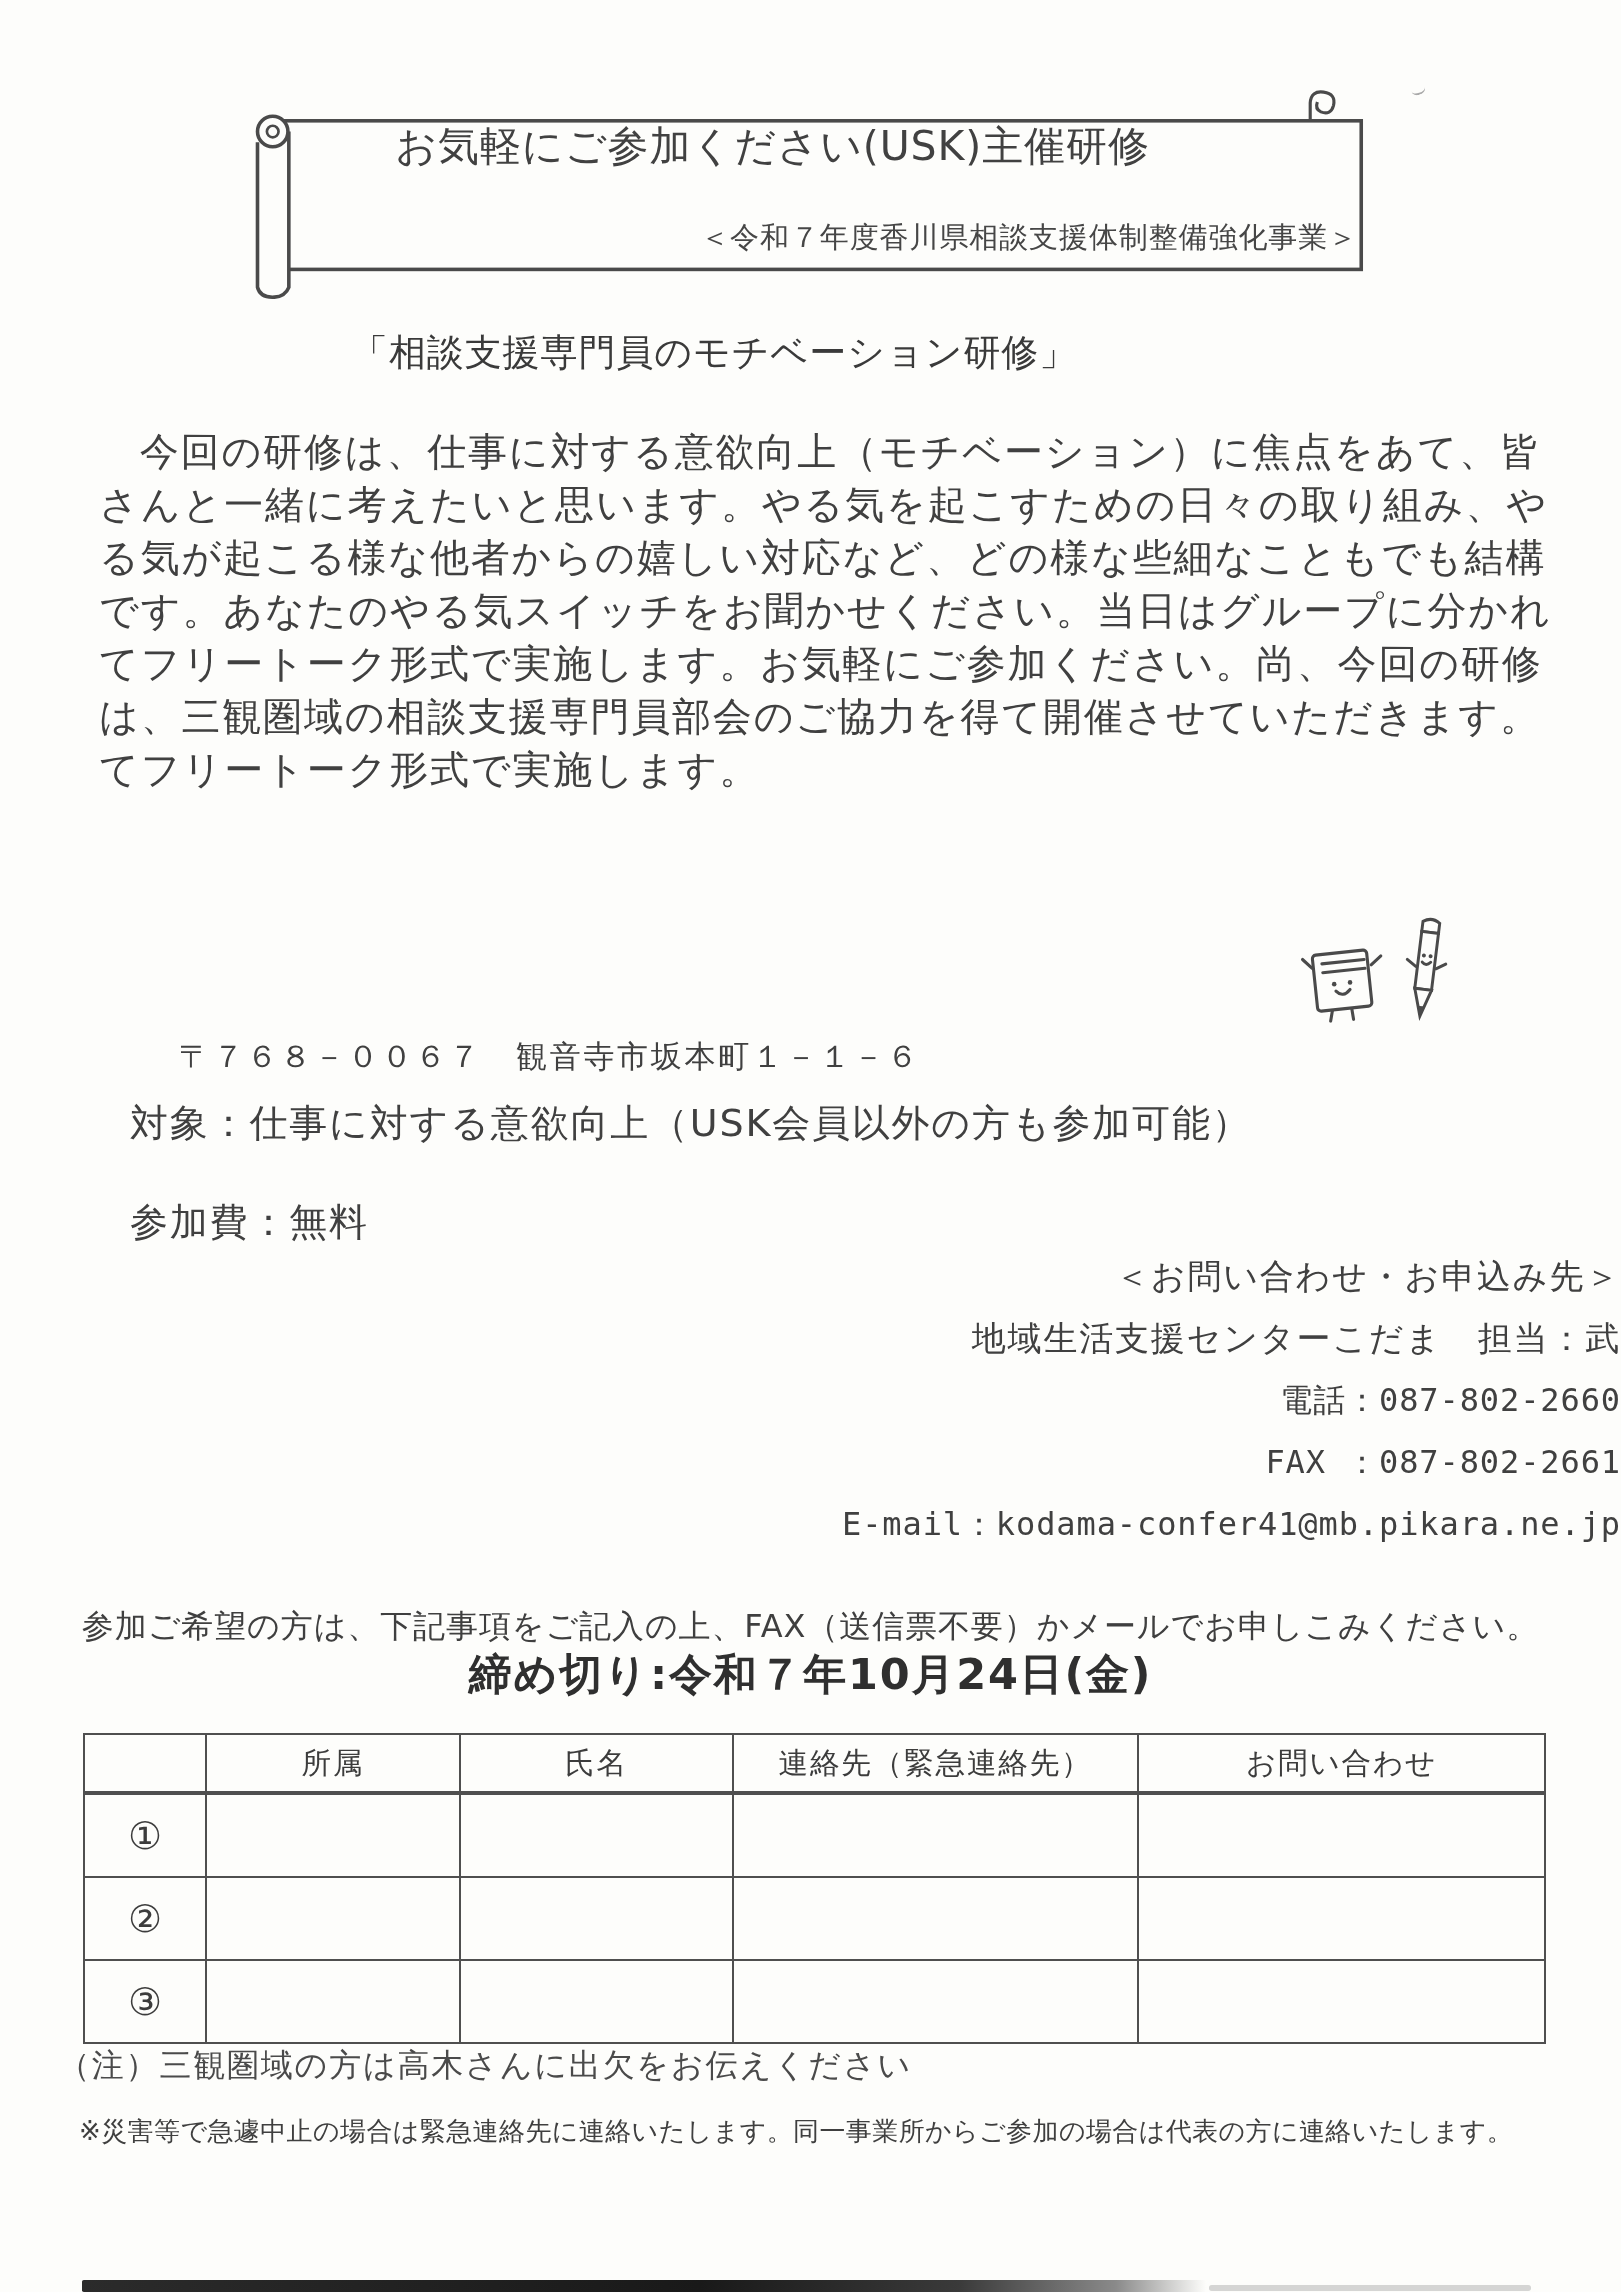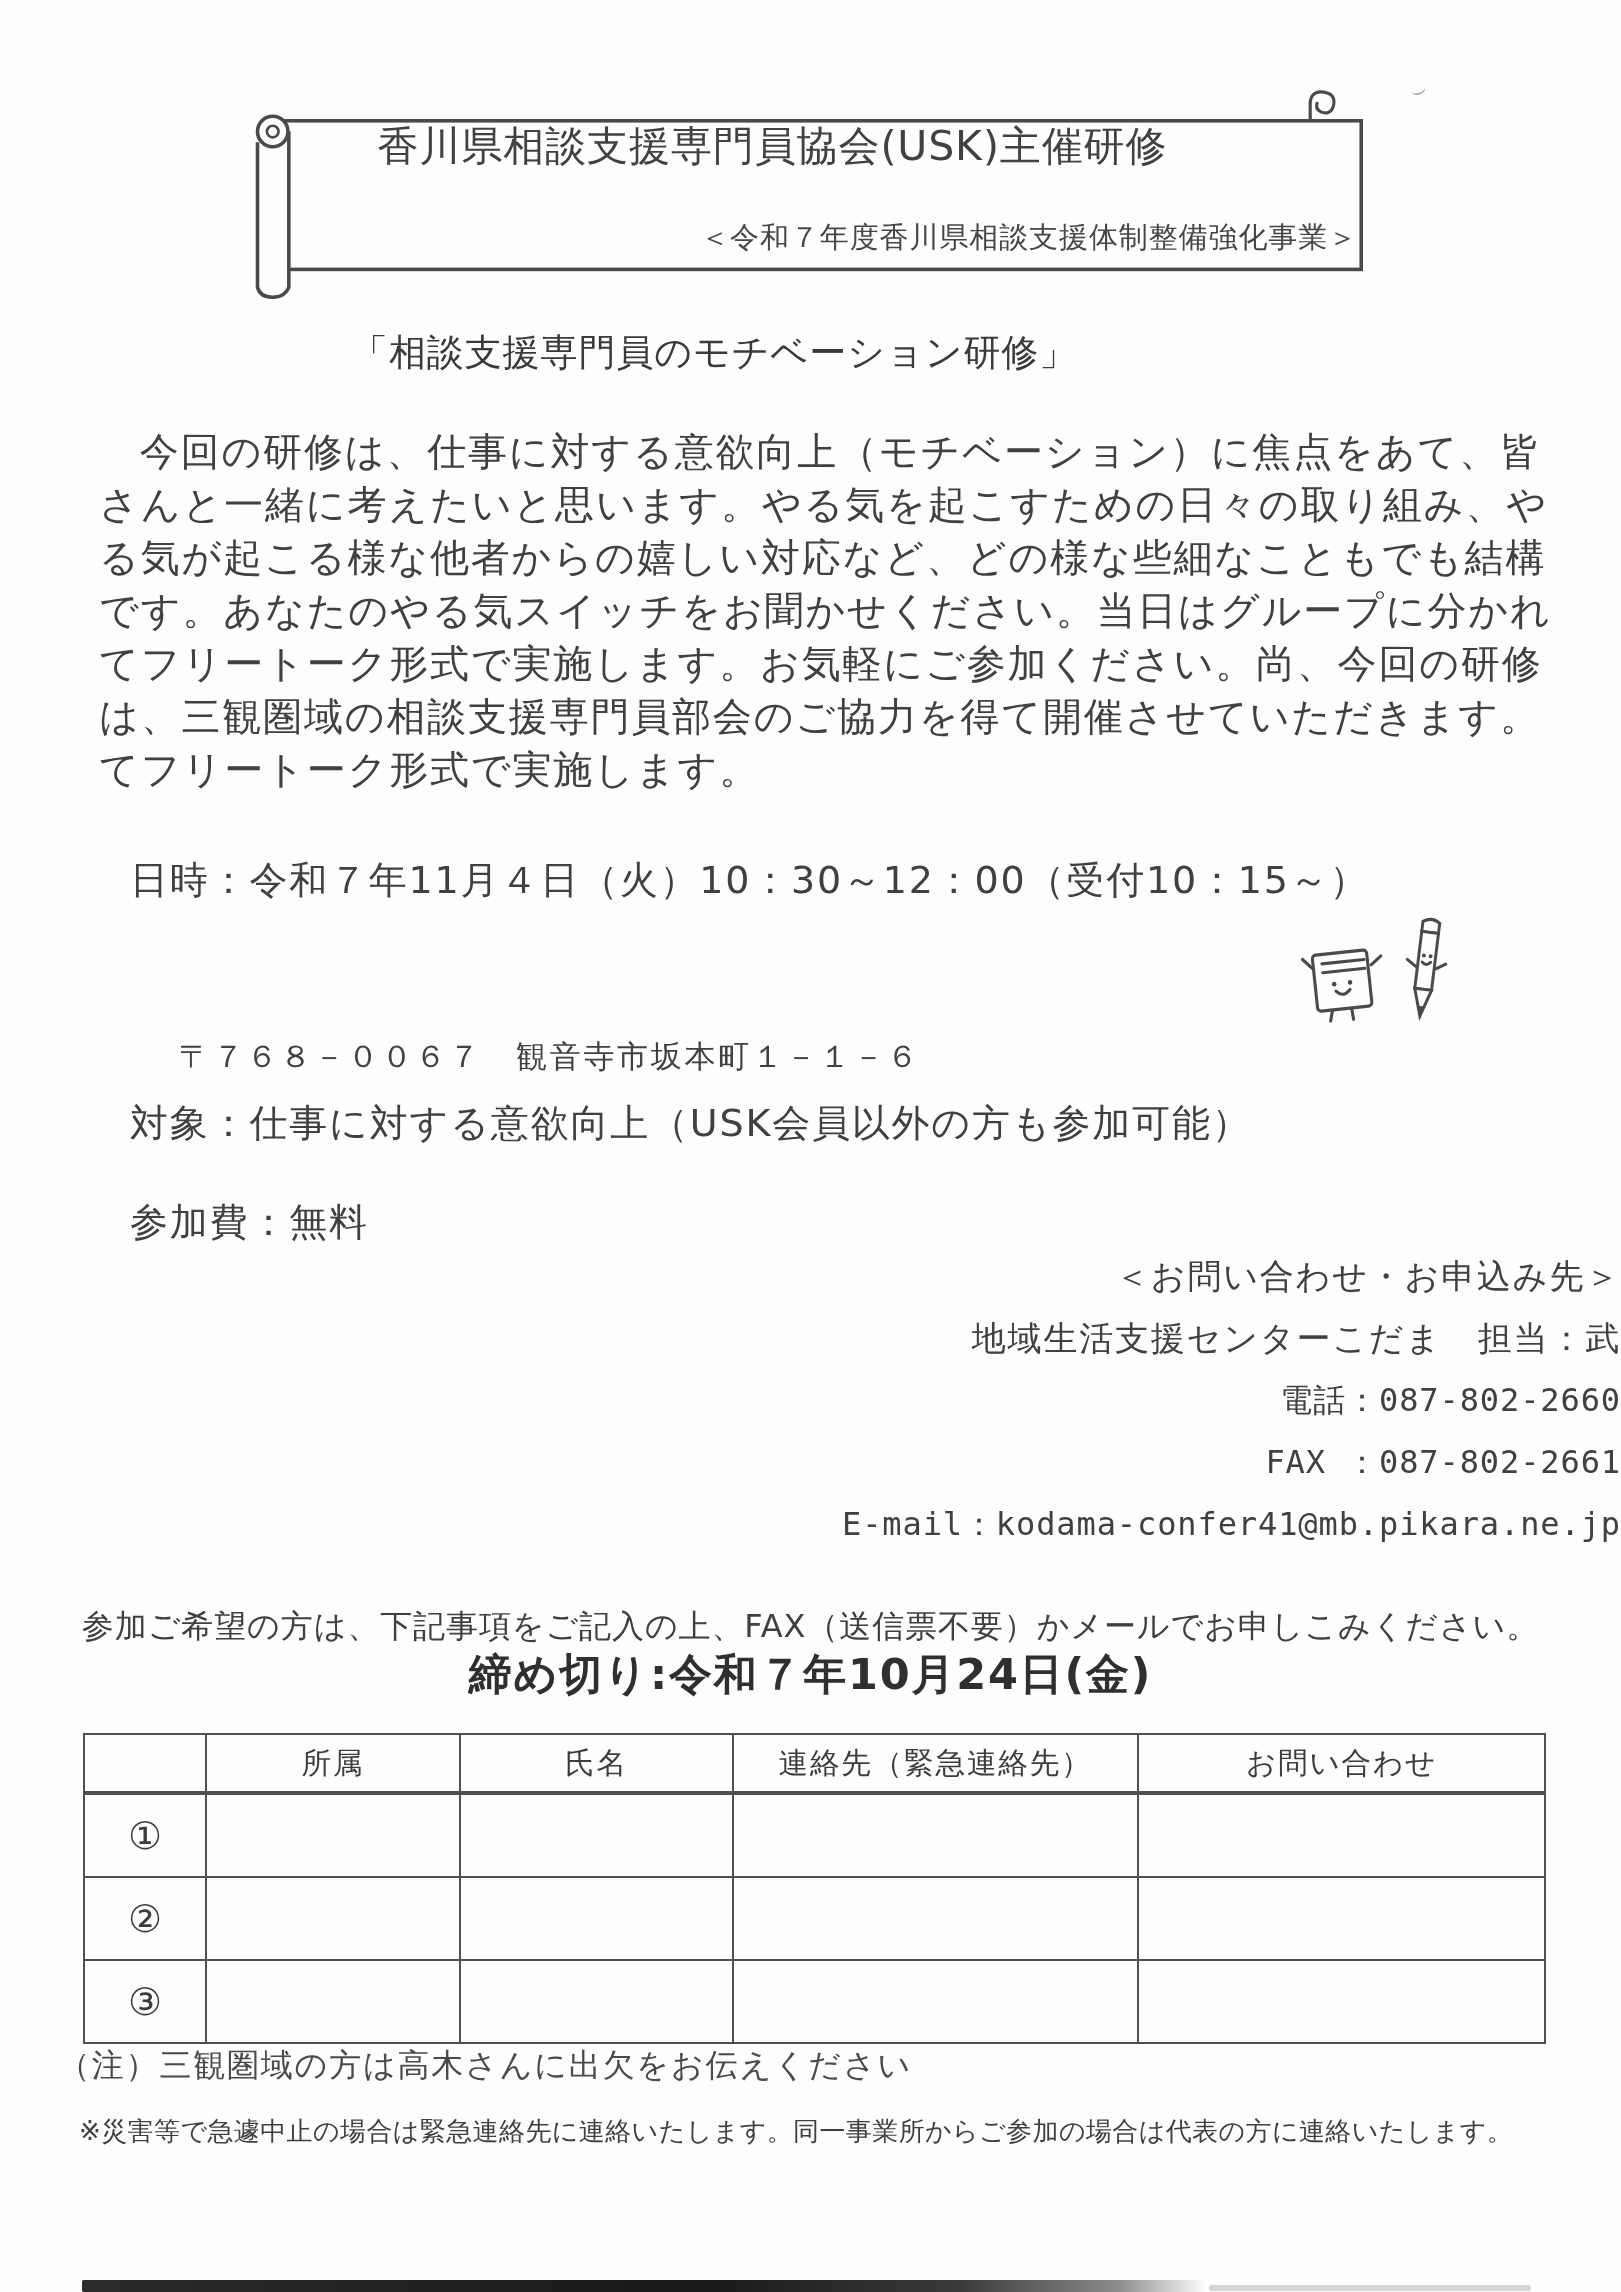--- a/index.html
+++ b/index.html
@@ -87,37 +87,36 @@
 <div class="page">
 
   <div class="banner">
     <svg viewBox="0 0 1258 248" aria-hidden="true">
       <path d="M1185 42 L1185 20 Q1186 6 1200 8 Q1214 10 1211 23 Q1208 34 1197 30 Q1190 27 1193 19" fill="#fdfdfb" stroke="#4a4a4a" stroke-width="3.5"></path>
       <rect x="30" y="40" width="1212" height="166" fill="#fdfdfb" stroke="#4a4a4a" stroke-width="4"></rect>
       <path d="M44 52 L44 226 Q40 236 28 237 Q12 238 9 226 L9 64" fill="#fdfdfb" stroke="#4a4a4a" stroke-width="4"></path>
       <circle cx="26" cy="52" r="17" fill="#fdfdfb" stroke="#4a4a4a" stroke-width="4"></circle>
       <circle cx="26" cy="52" r="6.5" fill="none" stroke="#4a4a4a" stroke-width="3"></circle>
     </svg>
-    <div class="banner-title">香川県相談支援専門員協会(USK)主催研修</div>
+    <div class="banner-title">お気軽にご参加ください(USK)主催研修</div>
     <div class="banner-subtitle">＜令和７年度香川県相談支援体制整備強化事業＞</div>
   </div>
 
   <div class="abs heading">「相談支援専門員のモチベーション研修」</div>
 
   <div class="intro">
     <div class="bline">　今回の研修は、仕事に対する意欲向上（モチベーション）に焦点をあて、皆</div>
     <div class="bline">さんと一緒に考えたいと思います。やる気を起こすための日々の取り組み、や</div>
     <div class="bline">る気が起こる様な他者からの嬉しい対応など、どの様な些細なこともでも結構</div>
     <div class="bline">です。あなたのやる気スイッチをお聞かせください。当日はグループに分かれ</div>
     <div class="bline">てフリートーク形式で実施します。お気軽にご参加ください。尚、今回の研修</div>
     <div class="bline">は、三観圏域の相談支援専門員部会のご協力を得て開催させていただきます。</div>
     <div class="bline">てフリートーク形式で実施します。</div>
   </div>
 
-  <div class="abs detail dt-datetime">日時：令和７年11月４日（火）10：30～12：00（受付10：15～）</div>
   <div class="abs detail dt-address">〒７６８－００６７　観音寺市坂本町１－１－６</div>
   <div class="abs detail dt-target">対象：仕事に対する意欲向上（USK会員以外の方も参加可能）</div>
   <div class="abs detail dt-fee">参加費：無料</div>
 
   <div class="doodles">
     <svg viewBox="0 0 100 110" width="88" height="97" style="position:absolute;left:0;top:19.7px;" aria-hidden="true">
       <g fill="none" stroke="#4a4a4a" stroke-width="3.5" stroke-linecap="round">
         <rect x="18" y="22" width="62" height="64" rx="4" transform="rotate(-6 49 54)" fill="#fdfdfb"></rect>
         <line x1="26" y1="35" x2="74" y2="30"></line>
         <line x1="27" y1="45" x2="75" y2="40"></line>

